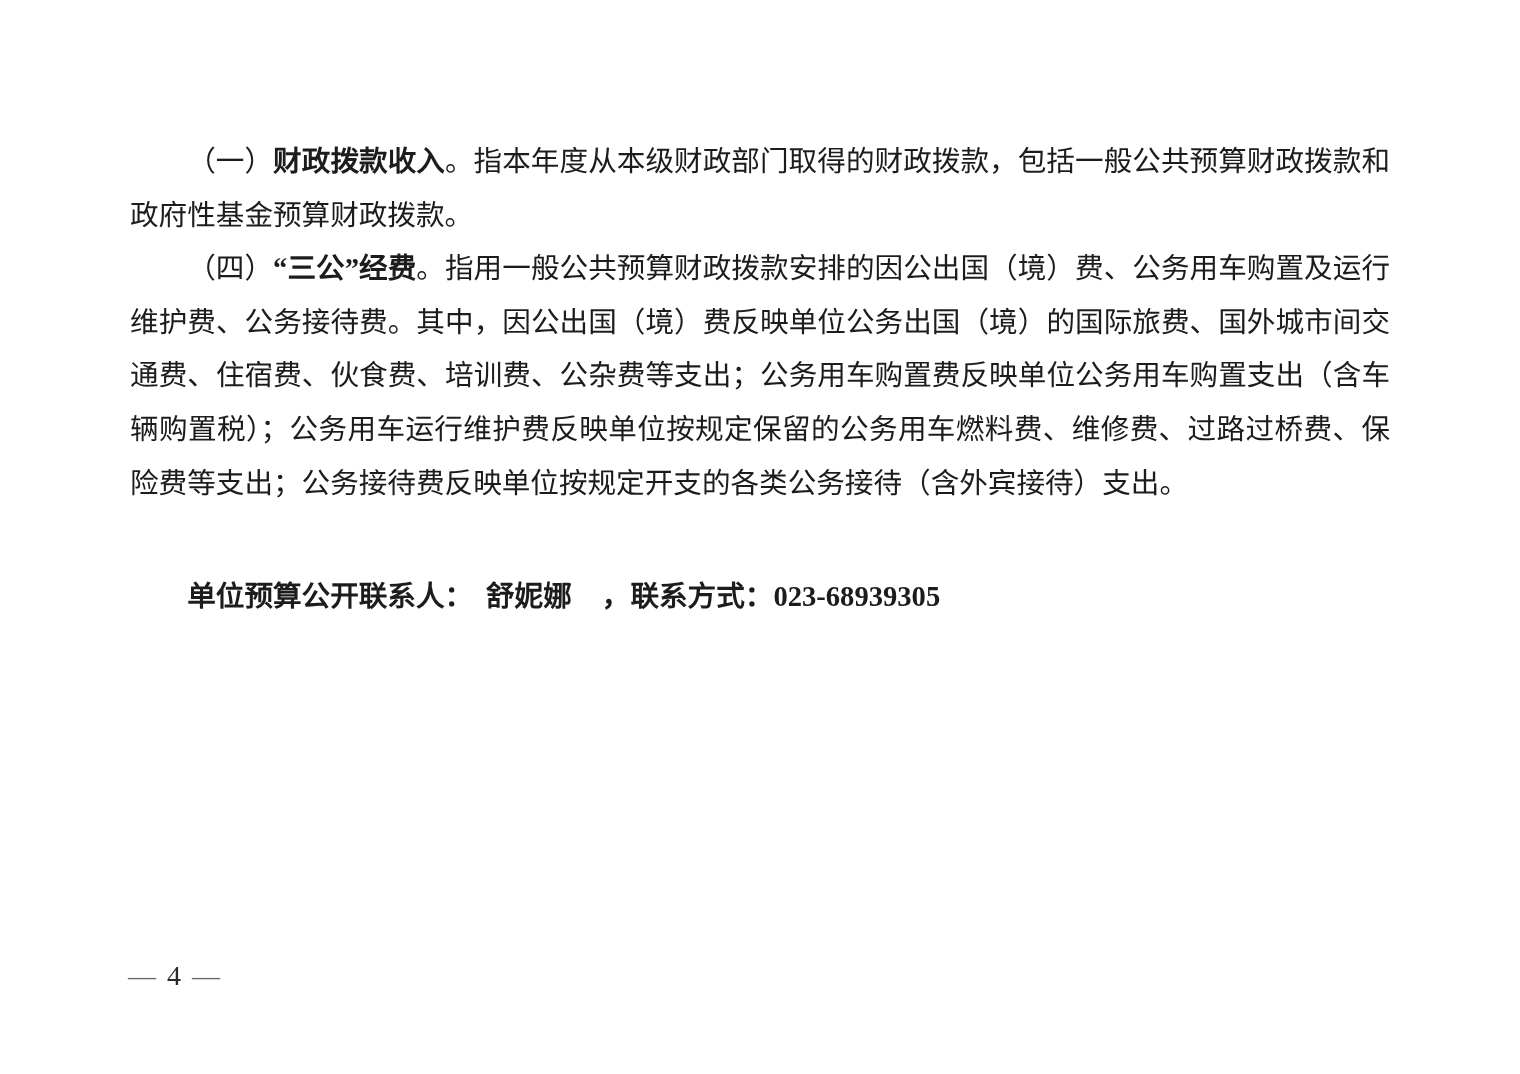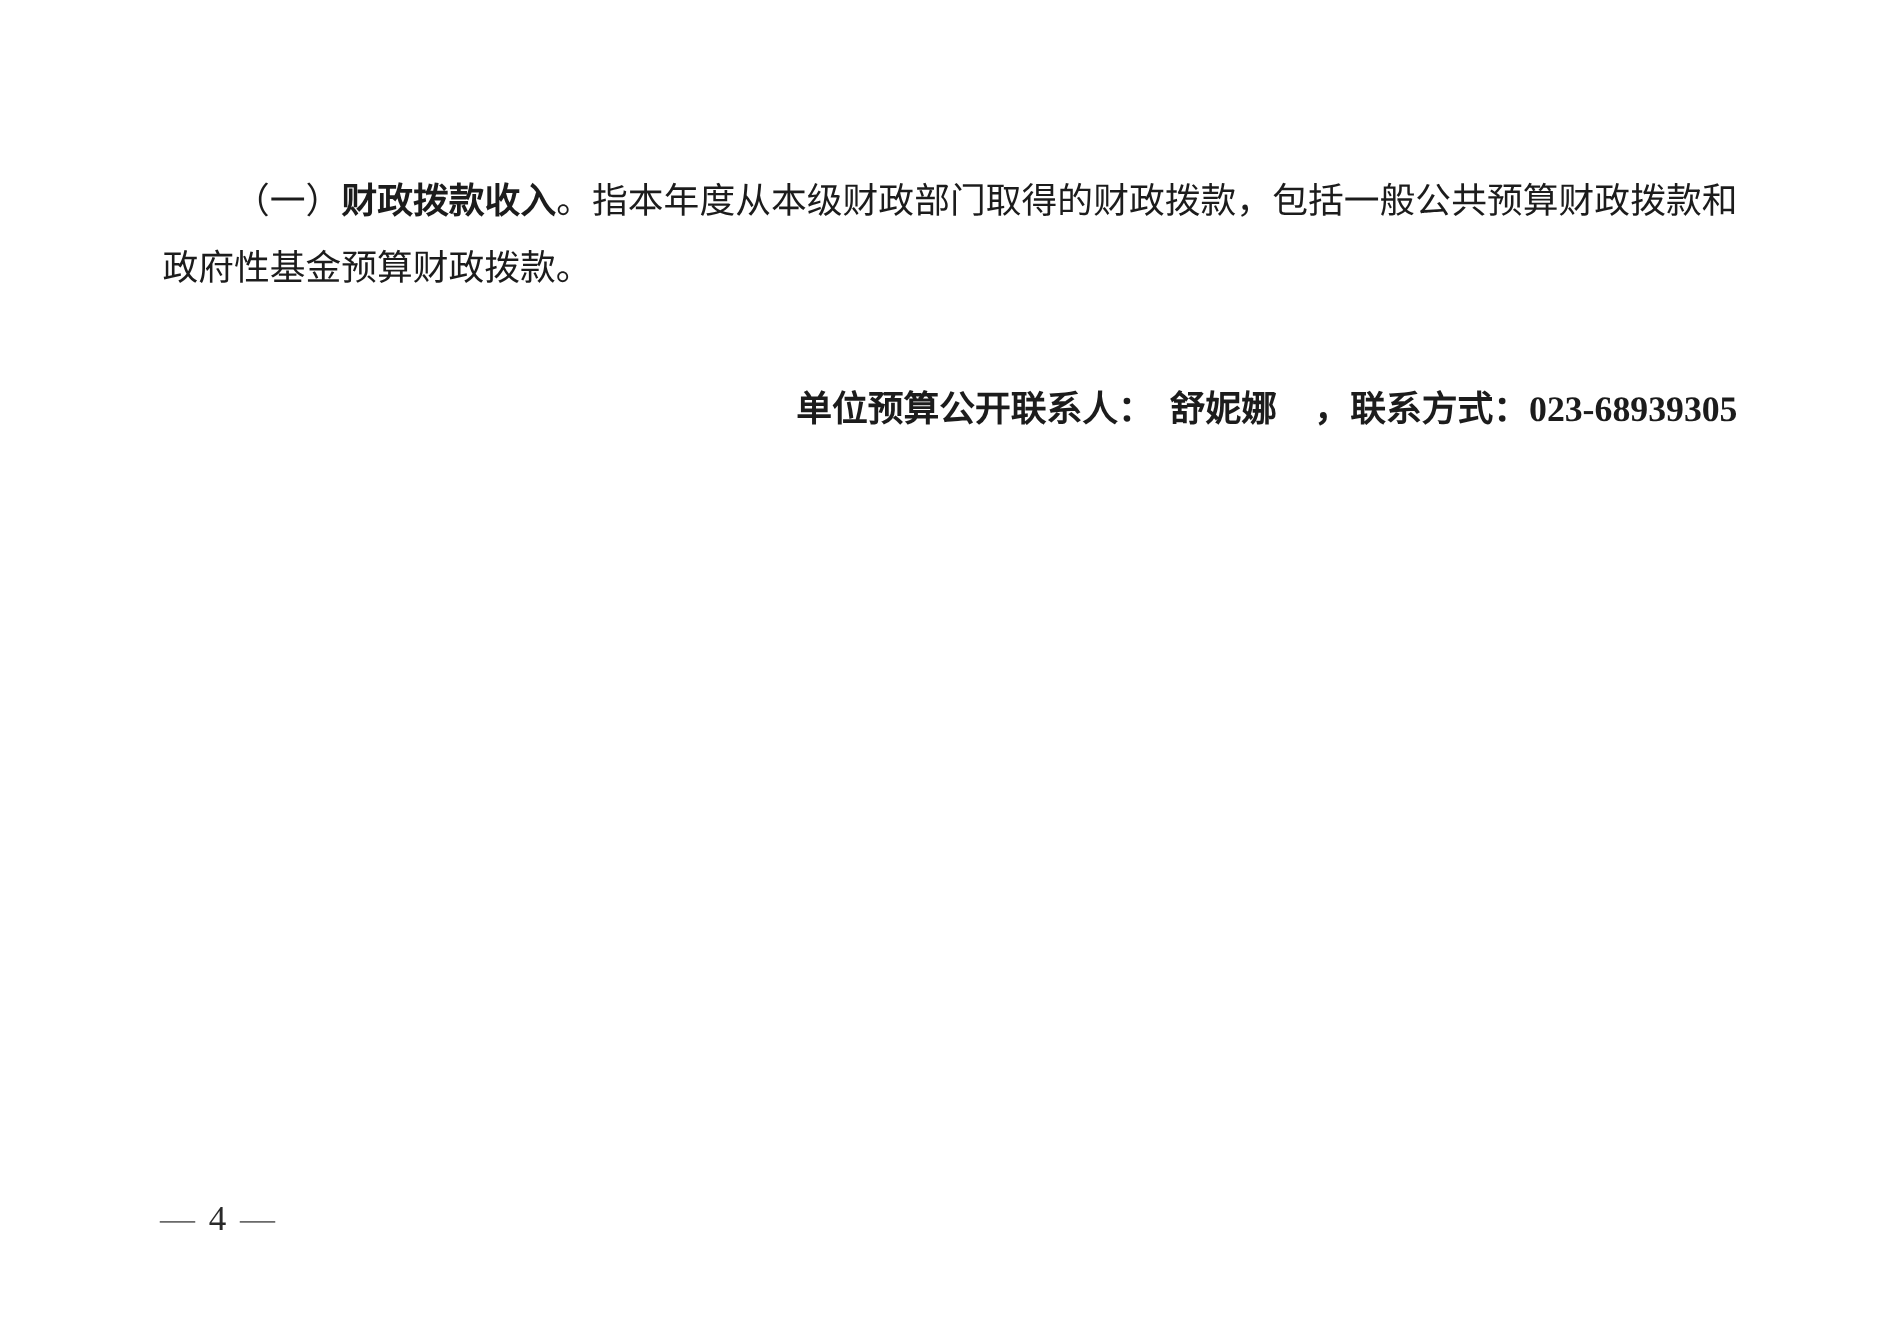--- a/index.html
+++ b/index.html
@@ -32,21 +32,21 @@
     margin: 0;
     text-indent: 2em;
   }
   .term {
     font-weight: 700;
   }
   .contact-line {
     margin: 60px 0 0 0;
     text-indent: 2em;
     font-weight: 700;
-    text-align: right;
+    text-align: left;
   }
   .contact-name {
     margin-left: 0.45em;
   }
   .contact-sep {
     margin-left: 1.05em;
   }
   .page-footer {
     position: absolute;
     left: 128px;
@@ -64,17 +64,18 @@
     color: #2a2a2a;
     margin: 0 11px;
   }
 </style>
 </head>
 <body>
 
 <div class="page">
   <div class="doc-text">
     <p class="para"><span>（一）</span><span class="term">财政拨款收入</span><span>。指本年度从本级财政部门取得的财政拨款，包括一般公共预算财政拨款和政府性基金预算财政拨款。</span></p>
+    <p class="para"><span>（四）</span><span class="term">“三公”经费</span><span>。指用一般公共预算财政拨款安排的因公出国（境）费、公务用车购置及运行维护费、公务接待费。其中，因公出国（境）费反映单位公务出国（境）的国际旅费、国外城市间交通费、住宿费、伙食费、培训费、公杂费等支出；公务用车购置费反映单位公务用车购置支出（含车辆购置税）；公务用车运行维护费反映单位按规定保留的公务用车燃料费、维修费、过路过桥费、保险费等支出；公务接待费反映单位按规定开支的各类公务接待（含外宾接待）支出。</span></p>
     <p class="contact-line"><span>单位预算公开联系人：</span><span class="contact-name">舒妮娜</span><span class="contact-sep">，联系方式：</span><span>023-68939305</span></p>
   </div>
 
   <div class="page-footer"><span class="footer-dash">—</span><span class="footer-num">4</span><span class="footer-dash">—</span></div>
 </div>
 
 </body></html>

